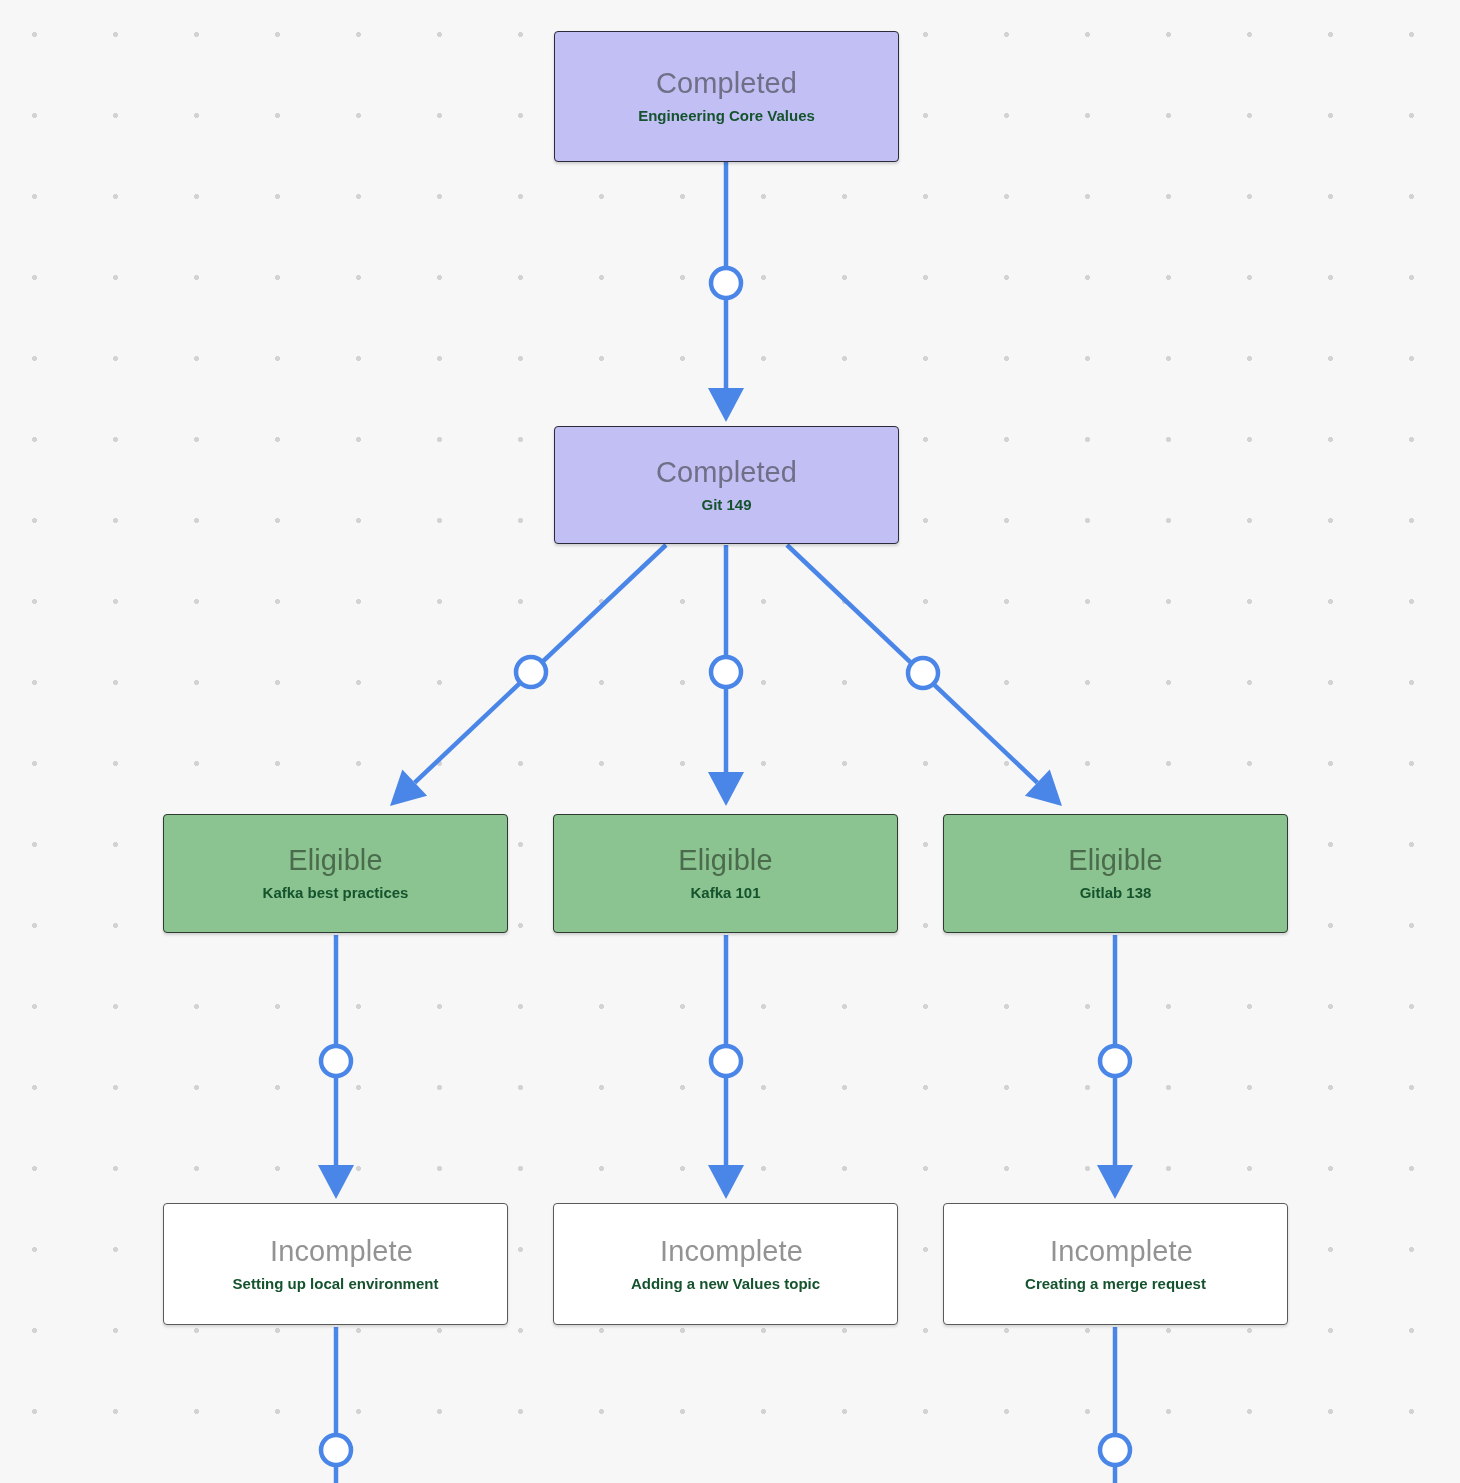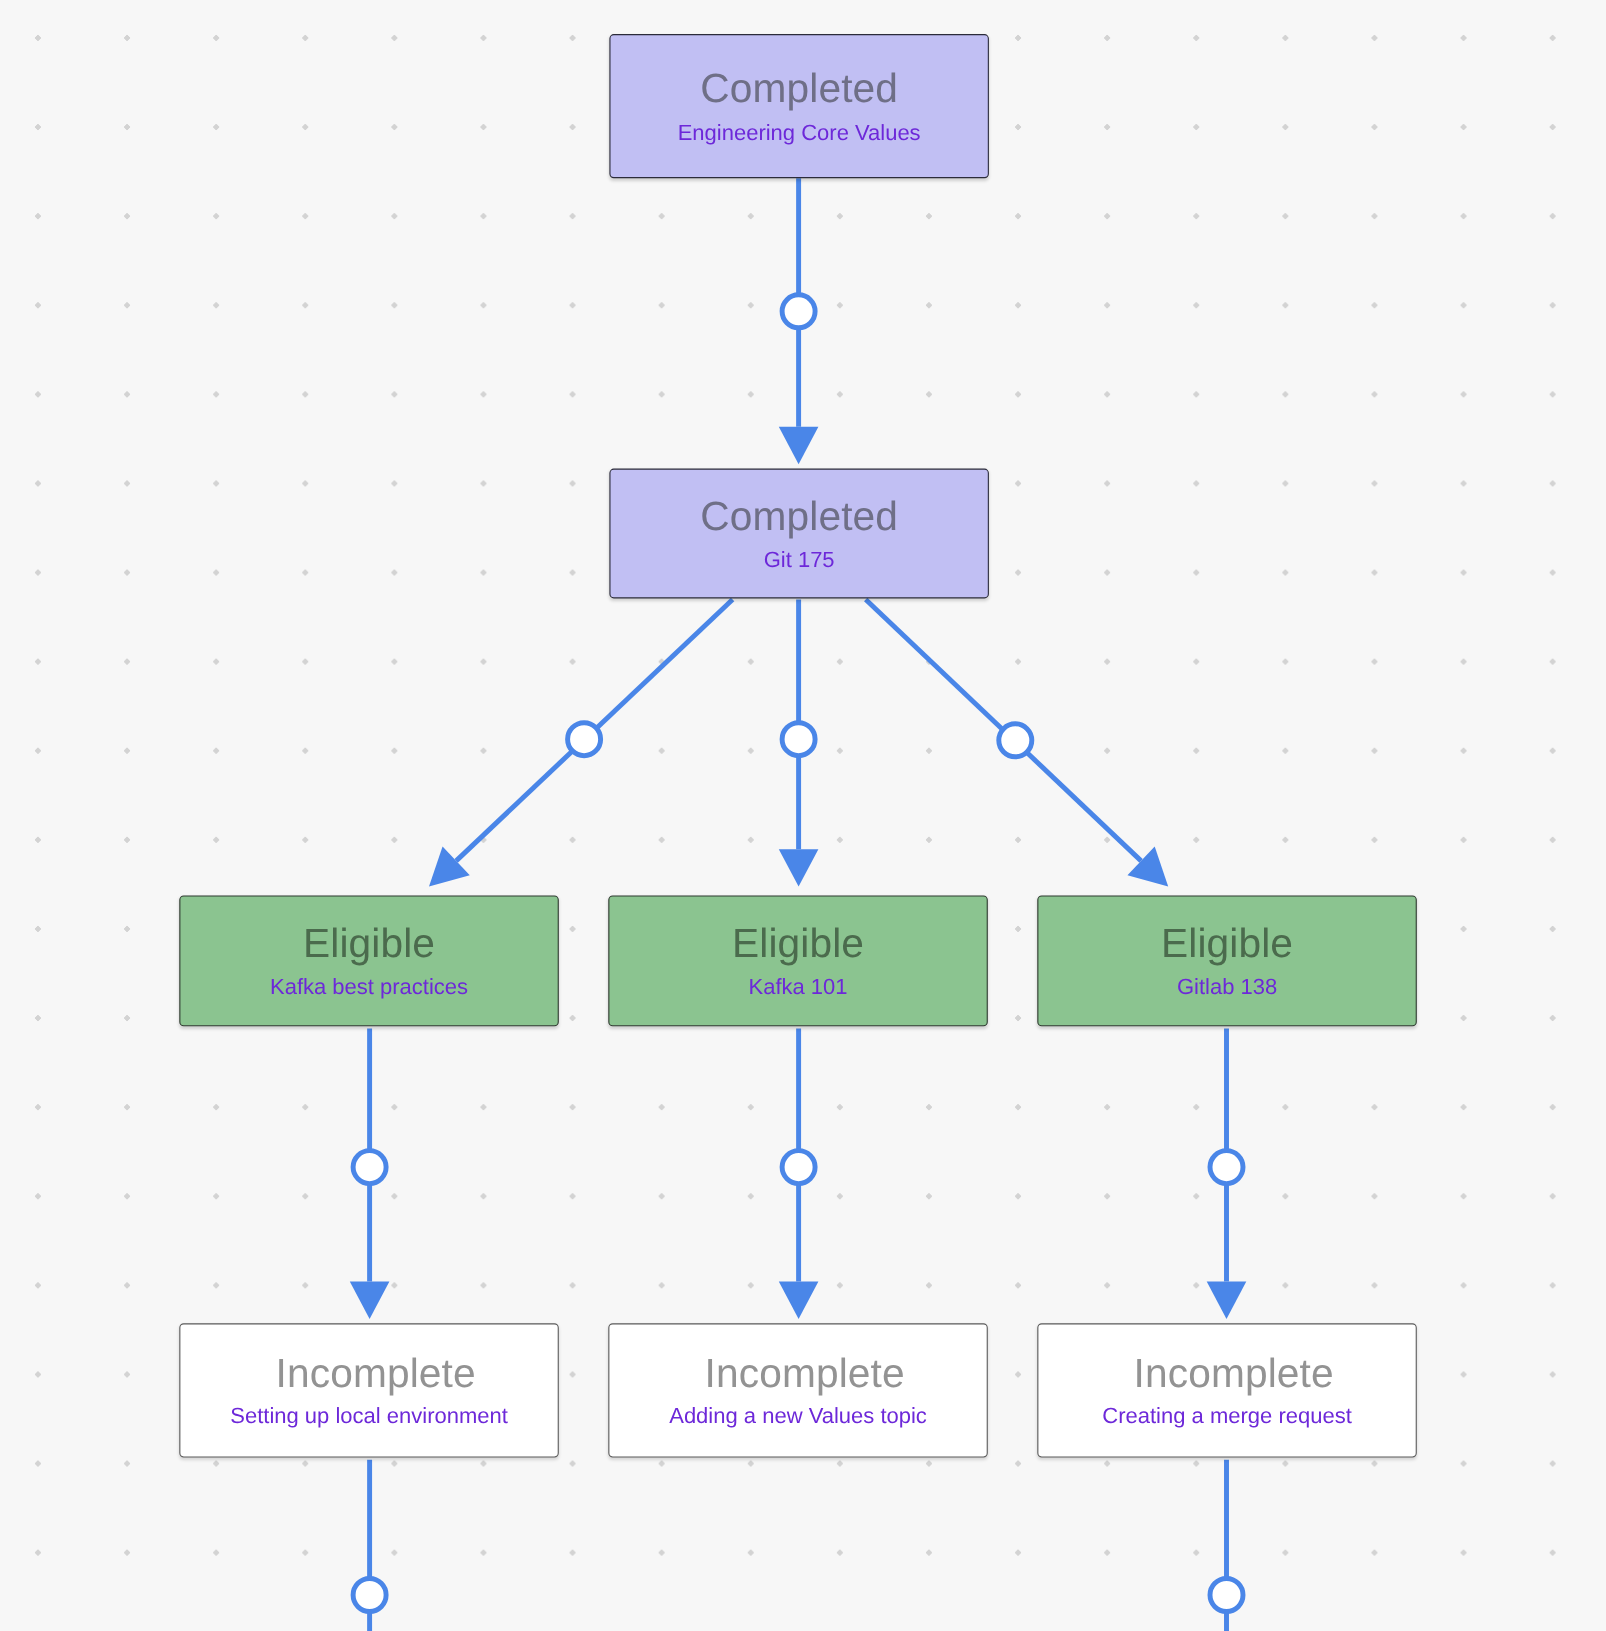--- a/index.html
+++ b/index.html
@@ -38,31 +38,31 @@
     position: absolute;
     box-sizing: border-box;
     display: flex;
     flex-direction: column;
     align-items: center;
     justify-content: center;
     border-radius: 4px;
   }
 
   .node .status {
-    font-size: 37px;
+    font-size: 29px;
     line-height: 1.1;
     letter-spacing: 0.1px;
     margin-bottom: 8px;
   }
 
   .node .title {
-    font-size: 20px;
+    font-size: 15px;
     line-height: 1.1;
-    font-weight: 400;
-    color: #6d28d9;
+    font-weight: 700;
+    color: #14532d;
   }
 
   .node-completed {
     background: #c1bff3;
     border: 1.3px solid #2b2b3a;
     box-shadow: 0 2px 3px rgba(0,0,0,0.16);
   }
   .node-completed .status { color: #6f6f87; }
 
   .node-eligible {
@@ -128,21 +128,21 @@
         <circle cx="1115" cy="1450" r="15" fill="#ffffff" stroke="#4a86e8" stroke-width="4.5"></circle>
       </g>
     </svg>
   <div id="node-layer">
       <div class="node node-completed" style="left: 554px; top: 31px; width: 345px; height: 131px;">
         <div class="status">Completed</div>
         <div class="title">Engineering Core Values</div>
       </div>
       <div class="node node-completed" style="left: 554px; top: 426px; width: 345px; height: 118px;">
         <div class="status">Completed</div>
-        <div class="title">Git 175</div>
+        <div class="title">Git 149</div>
       </div>
       <div class="node node-eligible" style="left: 163px; top: 814px; width: 345px; height: 119px;">
         <div class="status">Eligible</div>
         <div class="title">Kafka best practices</div>
       </div>
       <div class="node node-eligible" style="left: 553px; top: 814px; width: 345px; height: 119px;">
         <div class="status">Eligible</div>
         <div class="title">Kafka 101</div>
       </div>
       <div class="node node-eligible" style="left: 943px; top: 814px; width: 345px; height: 119px;">

